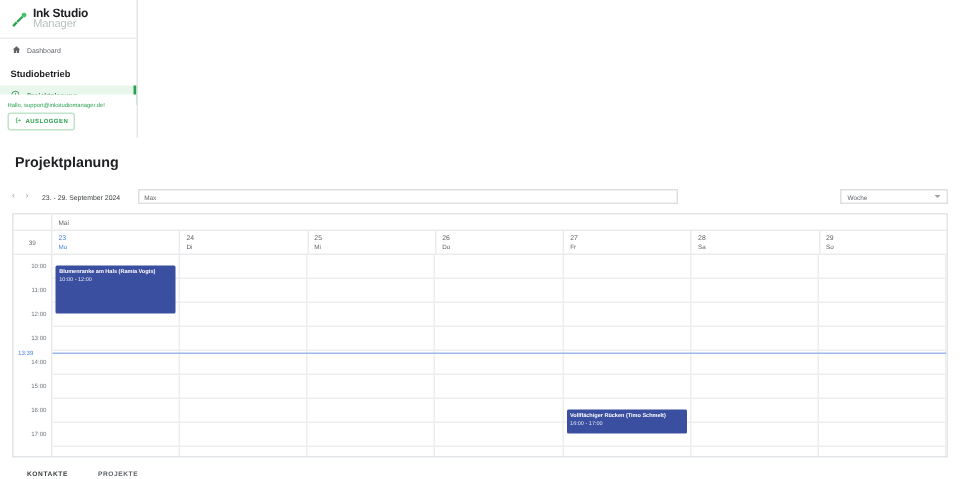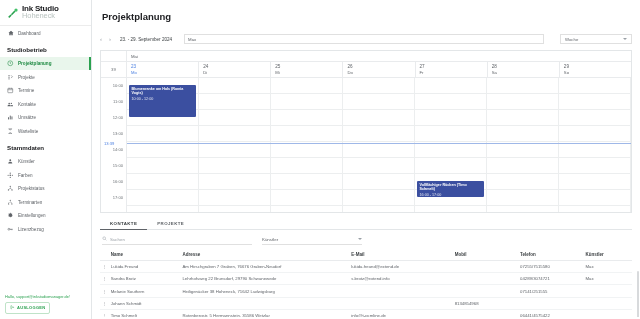--- a/index.html
+++ b/index.html
@@ -5,21 +5,21 @@
   * { box-sizing: border-box; }
   html, body {
     margin: 0; padding: 0;
     width: 640px; height: 319px;
     overflow: hidden;
     background: #fff;
     font-family: "Liberation Sans", sans-serif;
     font-size: 4.5px;
     color: #3c4043;
   }
-  .app { display: flex; width: 640px; height: 319px; }
+  .app { display: flex; width: 640px; height: 319px; flex-direction: column; }
 
   
   .sidebar {
     width: 92px; height: 319px;
     background: #fff;
     border-right: 1px solid #e3e6e8;
     position: relative;
     flex: 0 0 92px;
     overflow: hidden;
   }
@@ -192,21 +192,21 @@
     <div class="brand">
       <span class="brand-logo">
         <svg viewBox="0 0 24 24" width="13" height="13">
           <path d="M4 20 L8.5 15.5 L10.5 17.5 L6 22 Z" fill="#2aa14f"></path>
           <path d="M9 15 L15.5 8.5 L17.5 10.5 L11 17 Z" fill="#2aa14f"></path>
           <circle cx="18.5" cy="7.5" r="3" fill="#43c16a"></circle>
         </svg>
       </span>
       <span class="brand-text">
         <div class="brand-l1">Ink Studio</div>
-        <div class="brand-l2">Hoheneck</div>
+        <div class="brand-l2">Manager</div>
       </span>
     </div>
 
     <div class="nav-sep"></div>
 
     <div class="nav-item">
       <span class="ic">
         <svg viewBox="0 0 24 24" width="6" height="6" fill="currentColor">
             <path d="M12 3 2 12h3v9h6v-6h2v6h6v-9h3z"></path>
           </svg>

